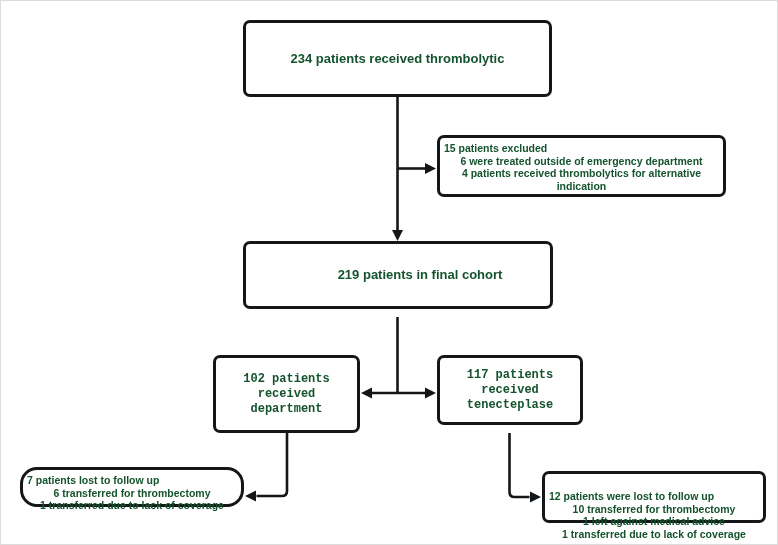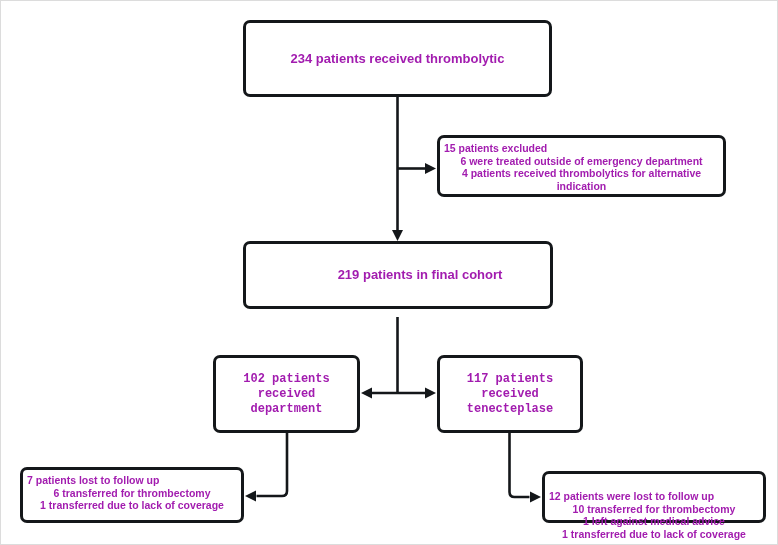--- a/index.html
+++ b/index.html
@@ -4,21 +4,21 @@
 <style>
   html, body { margin: 0; padding: 0; background: #ffffff; }
   .canvas {
     position: relative;
     width: 778px;
     height: 545px;
     background: #ffffff;
     border: 1px solid #dcdcdc;
     box-sizing: border-box;
     font-family: "Liberation Sans", "DejaVu Sans", sans-serif;
-    color: #a21caf;
+    color: #14532d;
     overflow: hidden;
   }
   .connector-layer {
     position: absolute;
     left: 0; top: 0;
   }
   .node {
     position: absolute;
     box-sizing: border-box;
     border: 3px solid #14171a;
@@ -80,26 +80,26 @@
 
   <div class="node center" style="left:242px; top:240px; width:310px; height:68px;padding-left:44px;">
     <span>219 patients in final cohort</span>
   </div>
 
   <div class="node center small" style="left:212px; top:354px; width:147px; height:78px; flex-direction:column;">
     <div>102 patients received</div>
     <div>department</div>
   </div>
 
-  <div class="node center small" style="left:436px; top:354px; width:146px; height:78px; flex-direction:column;">
+  <div class="node center small" style="left:436px; top:354px; width:146px; height:70px; flex-direction:column;">
     <div>117 patients received</div>
     <div>tenecteplase</div>
   </div>
 
-  <div class="node ann" style="left:19px; top:466px; width:224px; height:56px;">
+  <div class="node ann" style="left:19px; top:466px; width:224px; height:40px;border-radius:17px;">
     <div class="ln first">7 patients lost to follow up</div>
     <div class="ln">6 transferred for thrombectomy</div>
     <div class="ln">1 transferred due to lack of coverage</div>
   </div>
 
   <div class="node ann" style="left:541px; top:470px; width:224px; height:52px; padding-top:16px;">
     <div class="ln first">12 patients were lost to follow up</div>
     <div class="ln">10 transferred for thrombectomy</div>
     <div class="ln">1 left against medical advice</div>
     <div class="ln">1 transferred due to lack of coverage</div>

